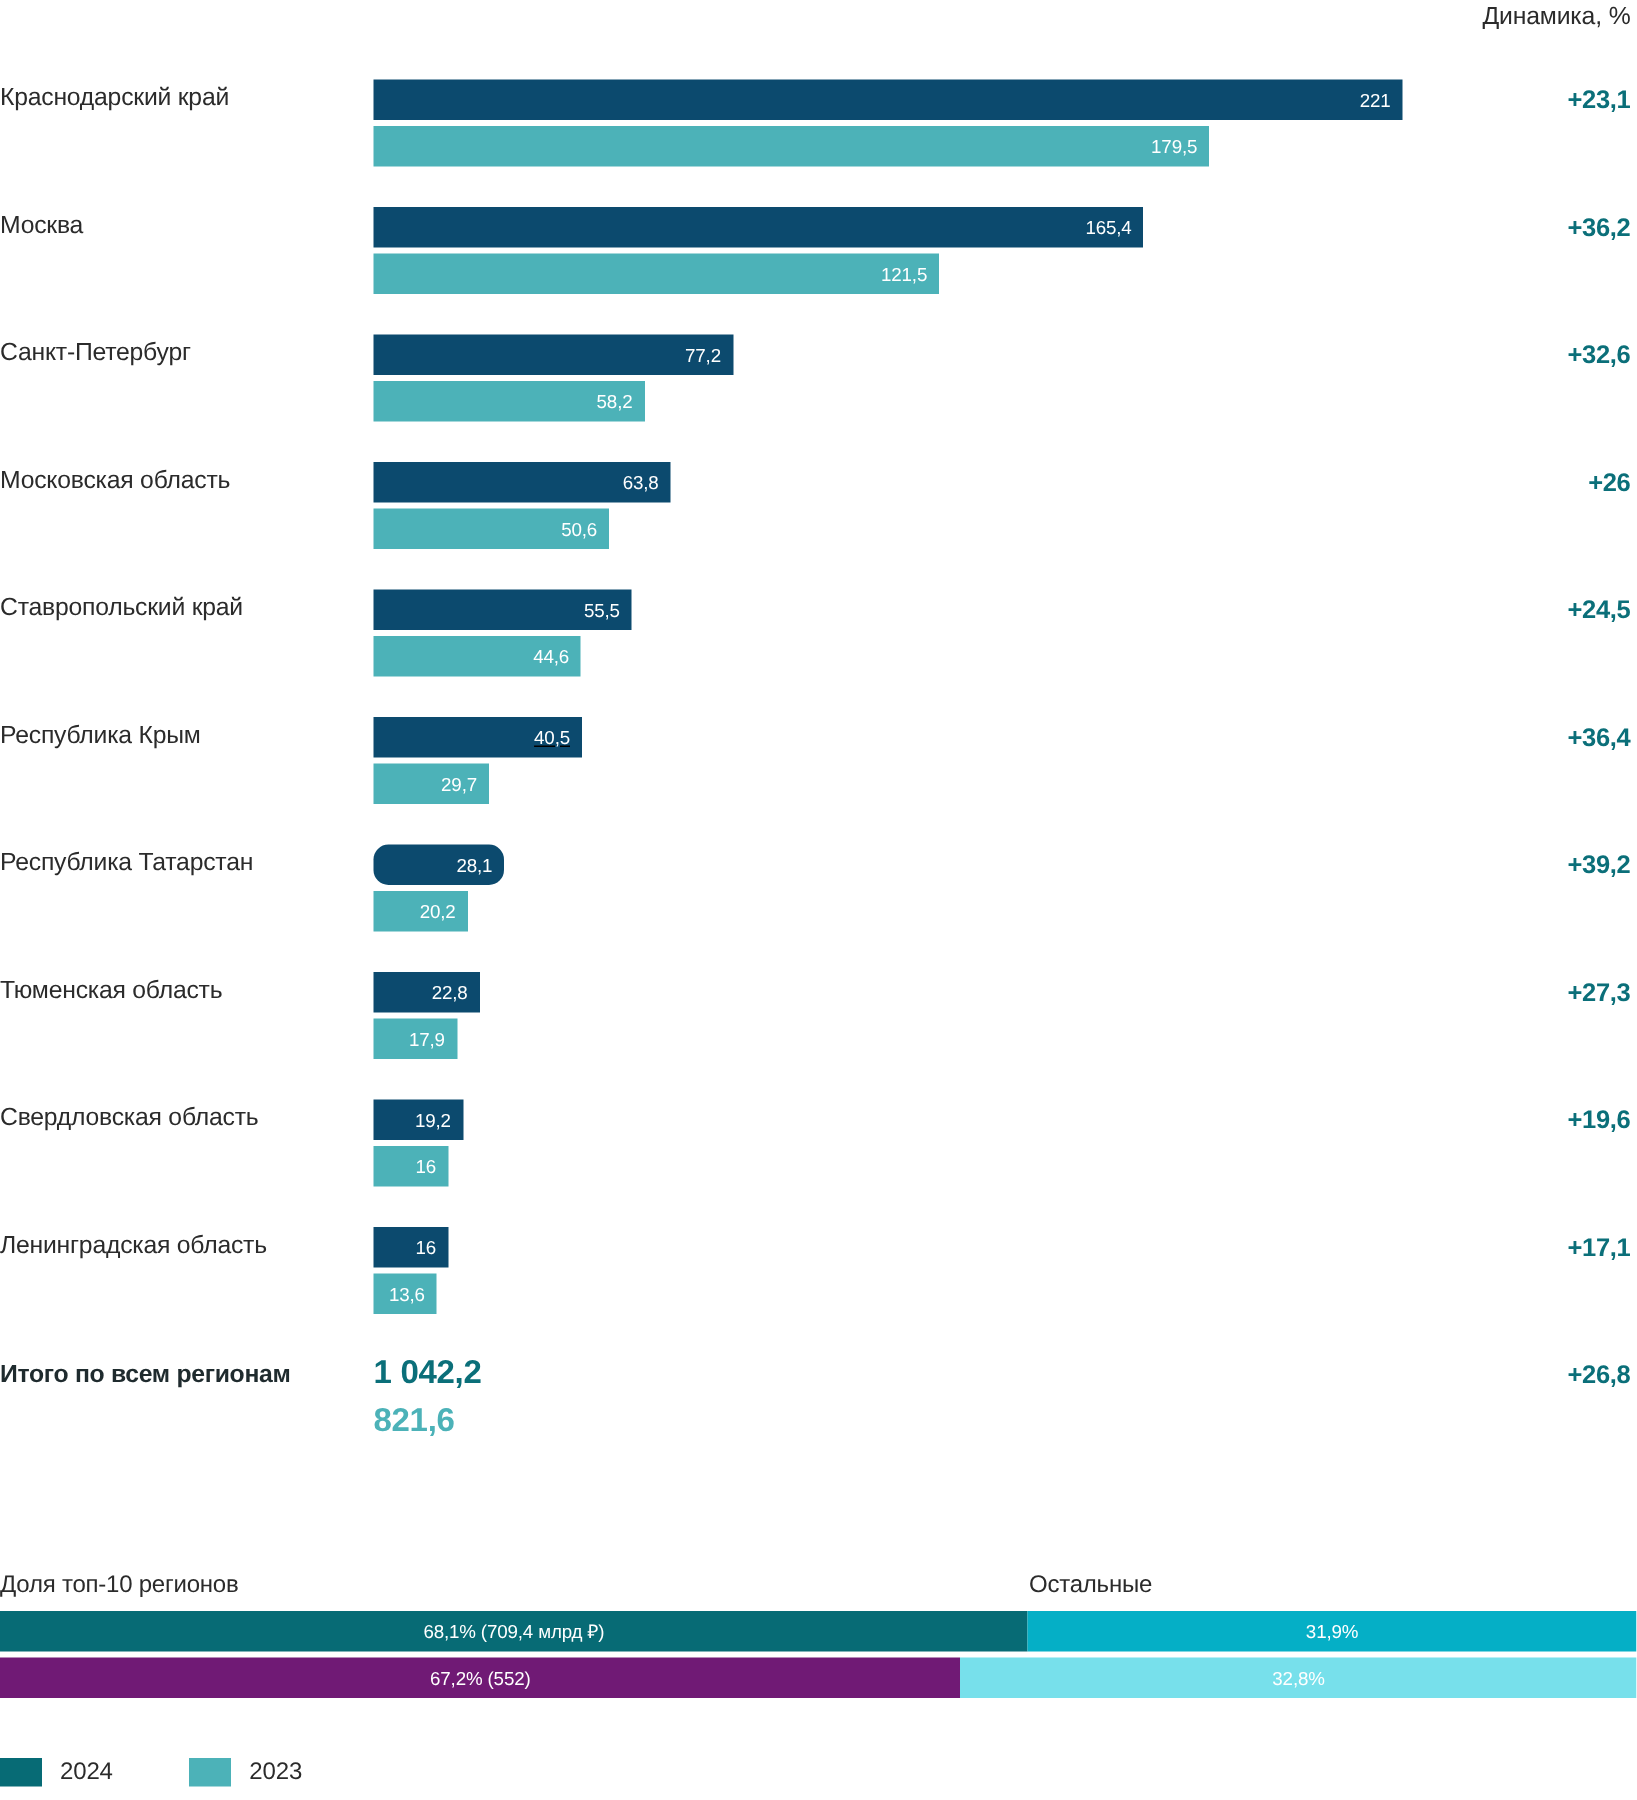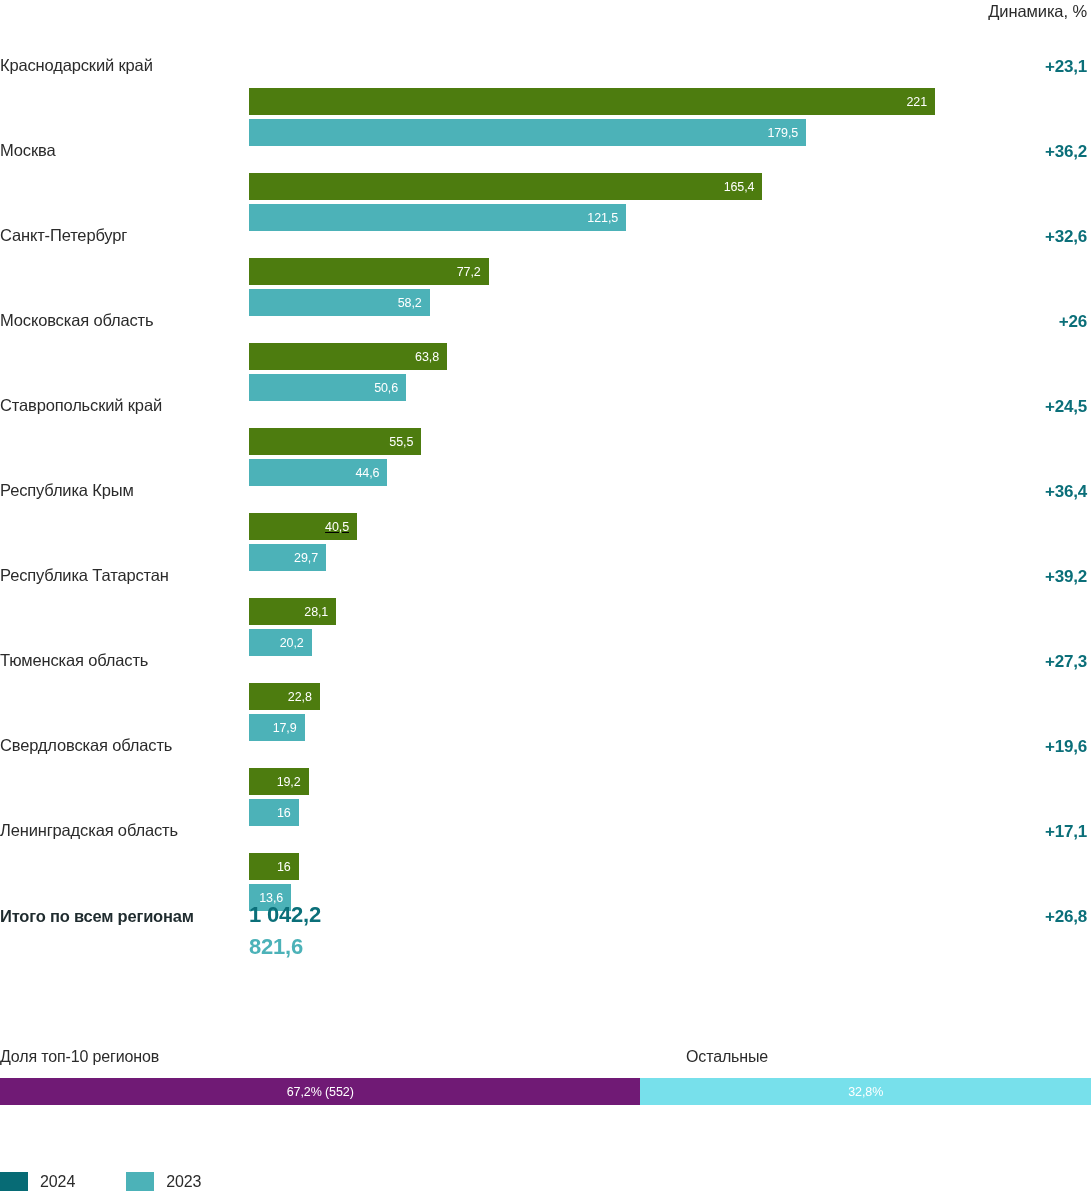--- a/index.html
+++ b/index.html
@@ -49,21 +49,21 @@
     top: 9px;
     width: 700px;
   }
   .bar {
     position: relative;
     height: 27px;
     display: flex;
     align-items: center;
     justify-content: flex-end;
   }
-  .bar.y2024 { background: #4d7c0f; margin-top: 35px; }
+  .bar.y2024 { background: #0c4a6e; }
   .bar.y2023 { background: #4cb2b8; margin-top: 4px; }
   .bar-value {
     font-size: 12.5px;
     color: #ffffff;
     padding-right: 8px;
     white-space: nowrap;
     letter-spacing: -0.1px;
   }
   .row-dyn {
     position: absolute;
@@ -260,33 +260,33 @@
           </div>
           <div class="bar y2023" style="width: 138.442px;">
             <span class="bar-value">44,6</span>
           </div>
         </div>
         <div class="row-dyn">+24,5</div>
       </div>
       <div class="row">
         <div class="row-label">Республика Крым</div>
         <div class="bars">
-          <div class="bar y2024" style="width: 108px; text-decoration: underline;">
+          <div class="bar y2024" style="width: 139px; text-decoration: underline;">
             <span class="bar-value">40,5</span>
           </div>
           <div class="bar y2023" style="width: 77px;">
             <span class="bar-value">29,7</span>
           </div>
         </div>
         <div class="row-dyn">+36,4</div>
       </div>
       <div class="row">
         <div class="row-label">Республика Татарстан</div>
         <div class="bars">
-          <div class="bar y2024" style="width: 87.2244px;">
+          <div class="bar y2024" style="width: 87.2244px; border-radius: 10px;">
             <span class="bar-value">28,1</span>
           </div>
           <div class="bar y2023" style="width: 62.7023px;">
             <span class="bar-value">20,2</span>
           </div>
         </div>
         <div class="row-dyn">+39,2</div>
       </div>
       <div class="row">
         <div class="row-label">Тюменская область</div>
@@ -332,20 +332,24 @@
     <div class="total-v2">821,6</div>
     <div class="total-dyn">+26,8</div>
   </div>
 
   <div class="share-section">
     <div class="share-heads">
       <div class="share-head left">Доля топ-10 регионов</div>
       <div class="share-head right">Остальные</div>
     </div>
 
+    <div class="share-bar">
+      <div class="share-seg seg-top-2024" id="seg-2024-top" style="width: 62.8%;">68,1% (709,4 млрд ₽)</div>
+      <div class="share-seg seg-rest-2024" id="seg-2024-rest" style="width: 37.2%;">31,9%</div>
+    </div>
 
     <div class="share-bar second">
       <div class="share-seg seg-top-2023" id="seg-2023-top" style="width: 58.7%;">67,2% (552)</div>
       <div class="share-seg seg-rest-2023" id="seg-2023-rest" style="width: 41.3%;">32,8%</div>
     </div>
   </div>
 
   <div class="legend" id="legend-container">
       <div class="legend-item">
         <span class="legend-swatch s2024"></span>

